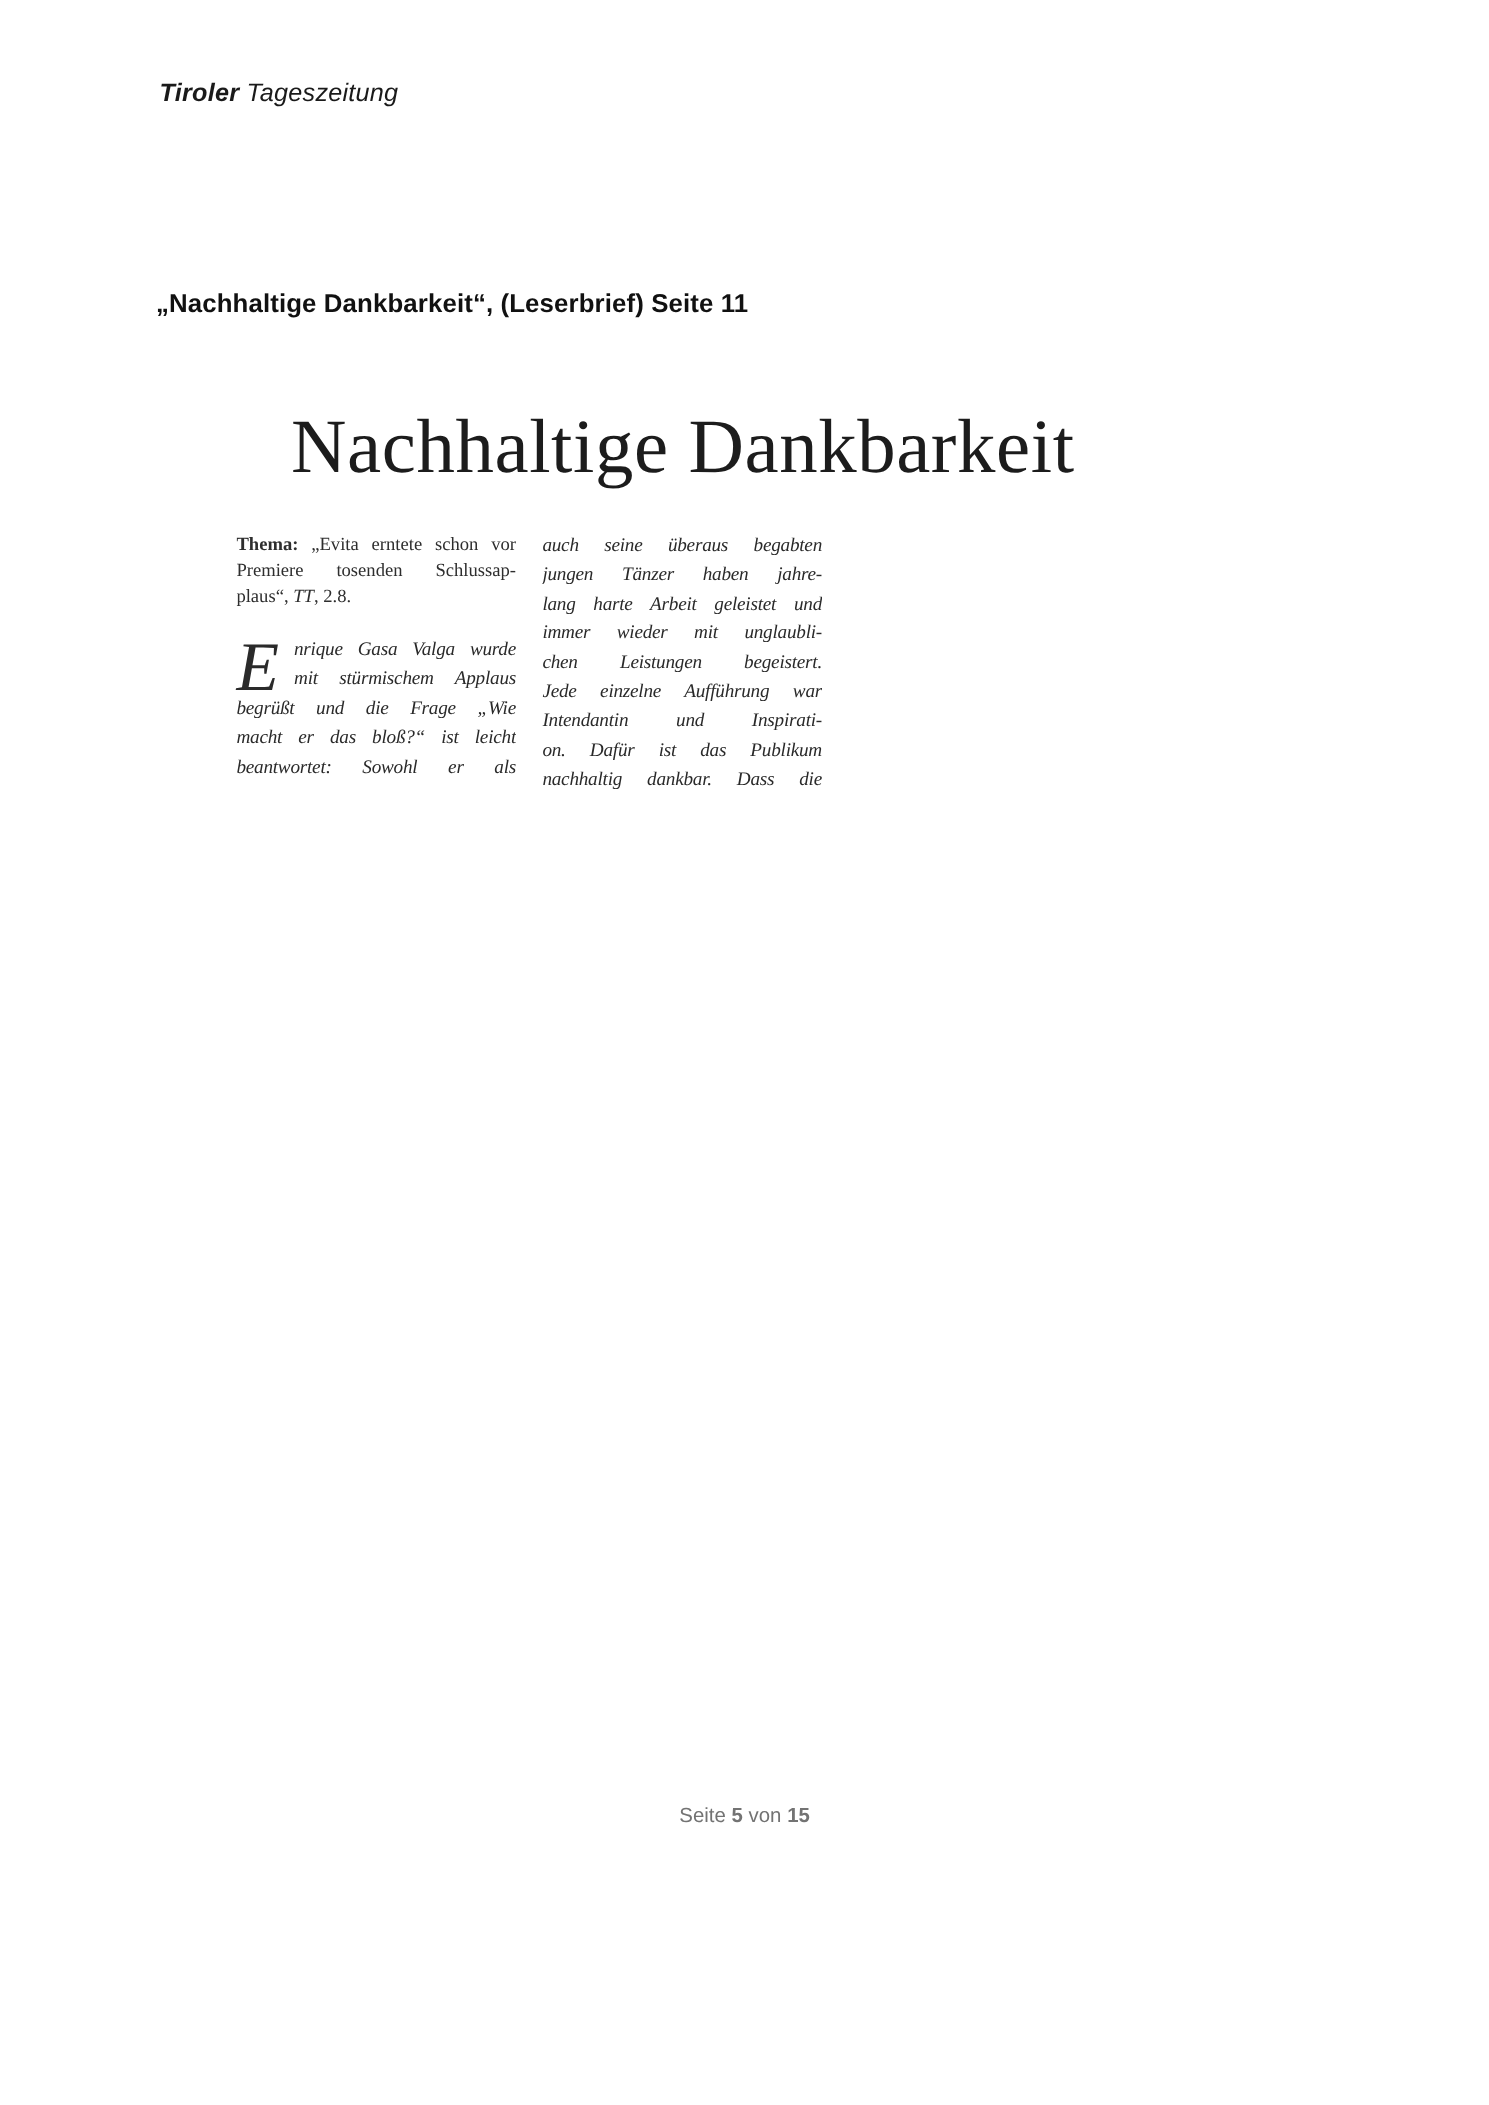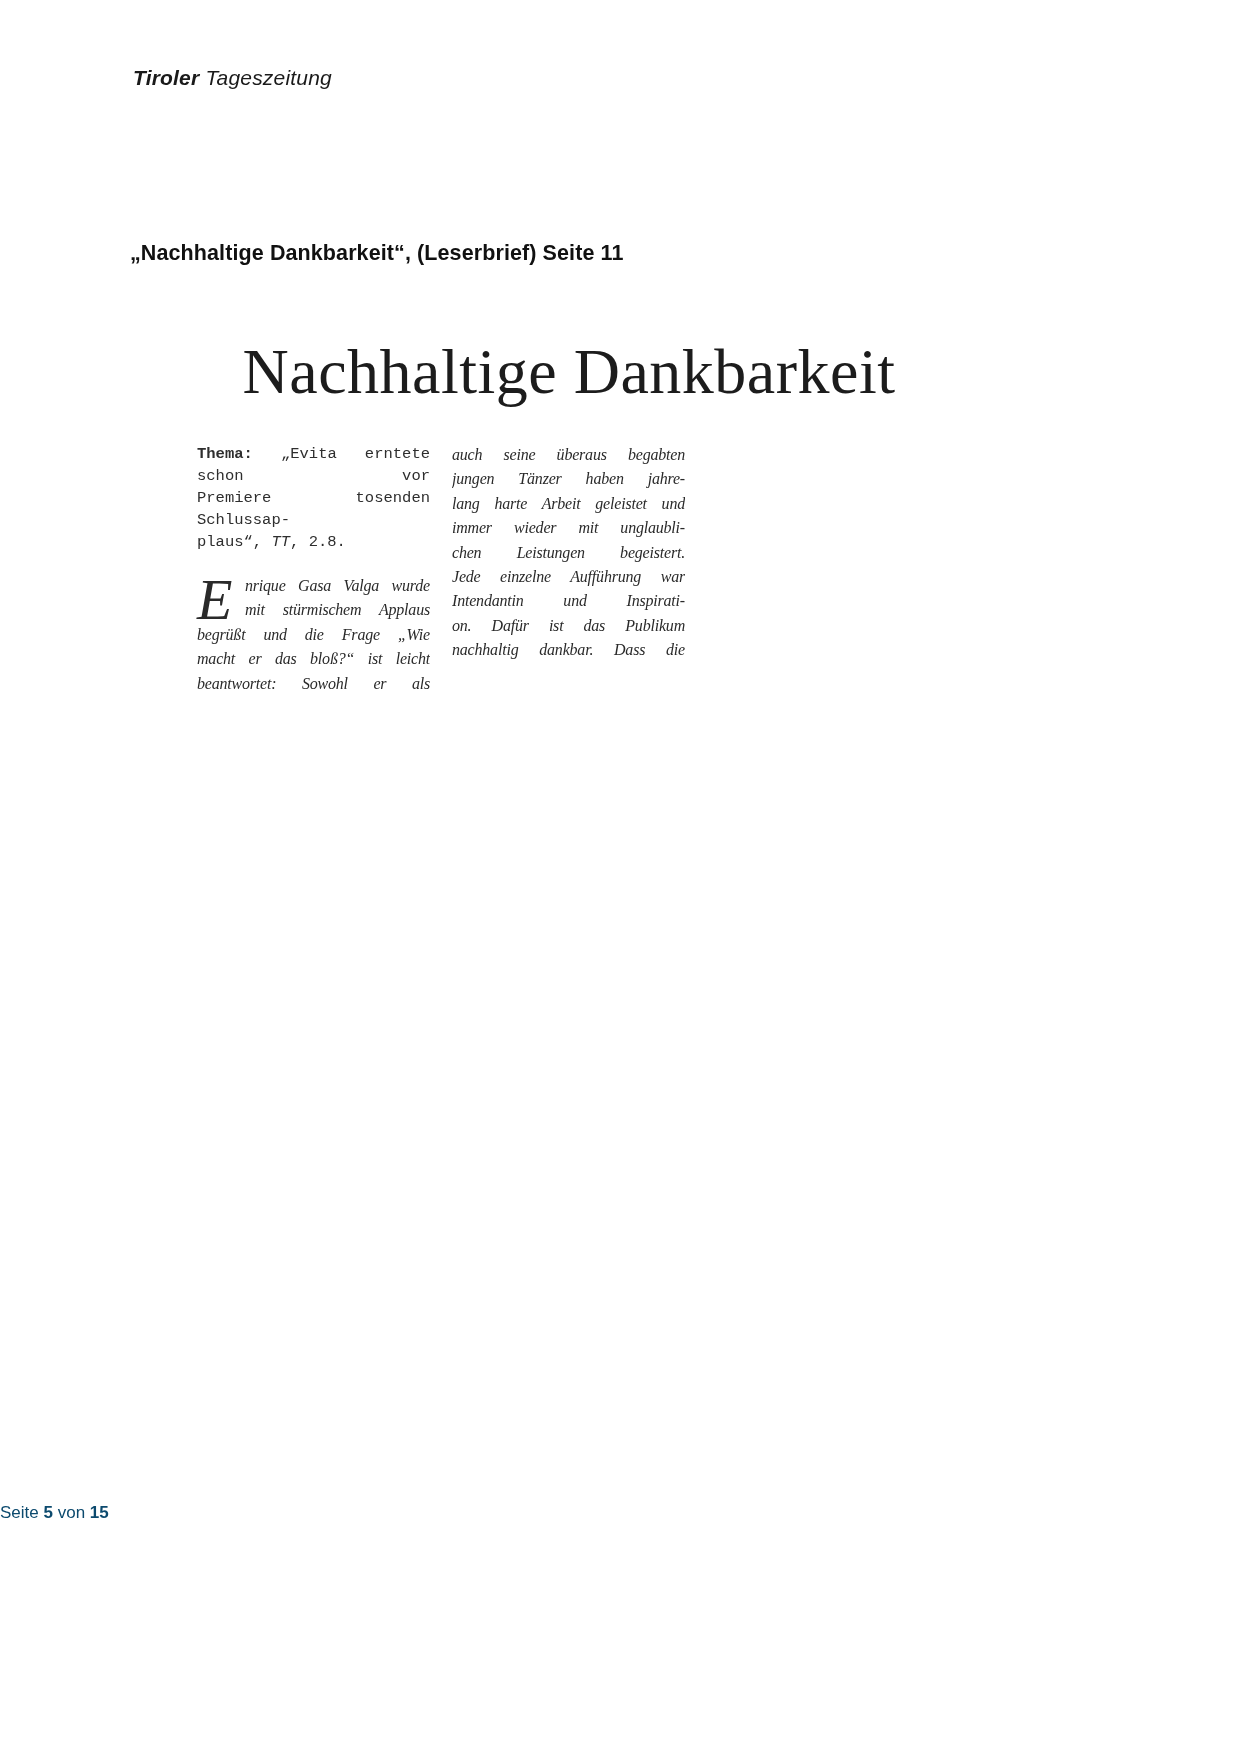--- a/index.html
+++ b/index.html
@@ -37,21 +37,21 @@
     text-align: center; color: #1c1c1c;
     font-weight: normal;
     letter-spacing: 0.5px;
     margin-bottom: 27px;
   }
   .cols { display: flex; gap: 22px; }
   .col { width: 233px; }
 
   .thema {
     font-size: 15.5px; line-height: 22px; color: #2e2e2e;
-    font-family: Liberation Mono, monospace;
+    font-family: Liberation Serif, serif;
   }
   .tline { overflow: hidden; }
   .jline { text-align: justify; text-align-last: justify; }
 
   .bodytext {
     position: relative;
     margin-top: 21px;
     font-family: "Liberation Serif", serif;
     font-size: 16px; line-height: 24.4px;
     color: #2a2a2a;
@@ -69,21 +69,21 @@
 
   .signature {
     margin-top: 14px;
     font-family: "Liberation Sans", sans-serif;
     font-size: 15.5px; line-height: 22px; color: #2e2e2e;
   }
 
   
   .footer {
     position: absolute; left: 0; top: 1503px; width: 100%;
-    text-align: left; font-size: 17px; color: #0c4a6e;
+    text-align: center; font-size: 17px; color: #737373;
   }
 </style>
 </head>
 <body>
 
 <div class="masthead">
   <span class="bold">Tiroler</span>
   <span>Tageszeitung</span>
 </div>
 

